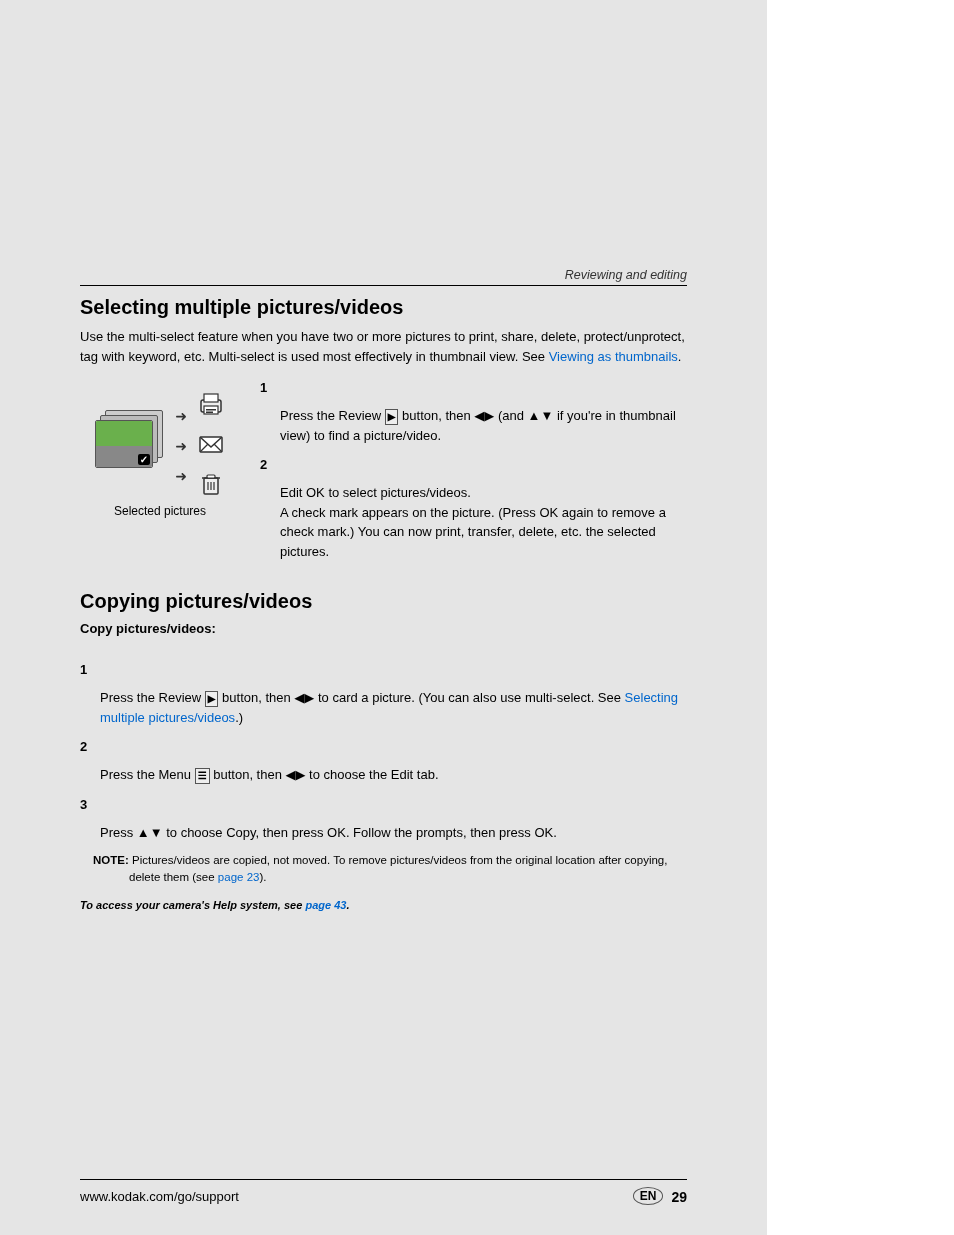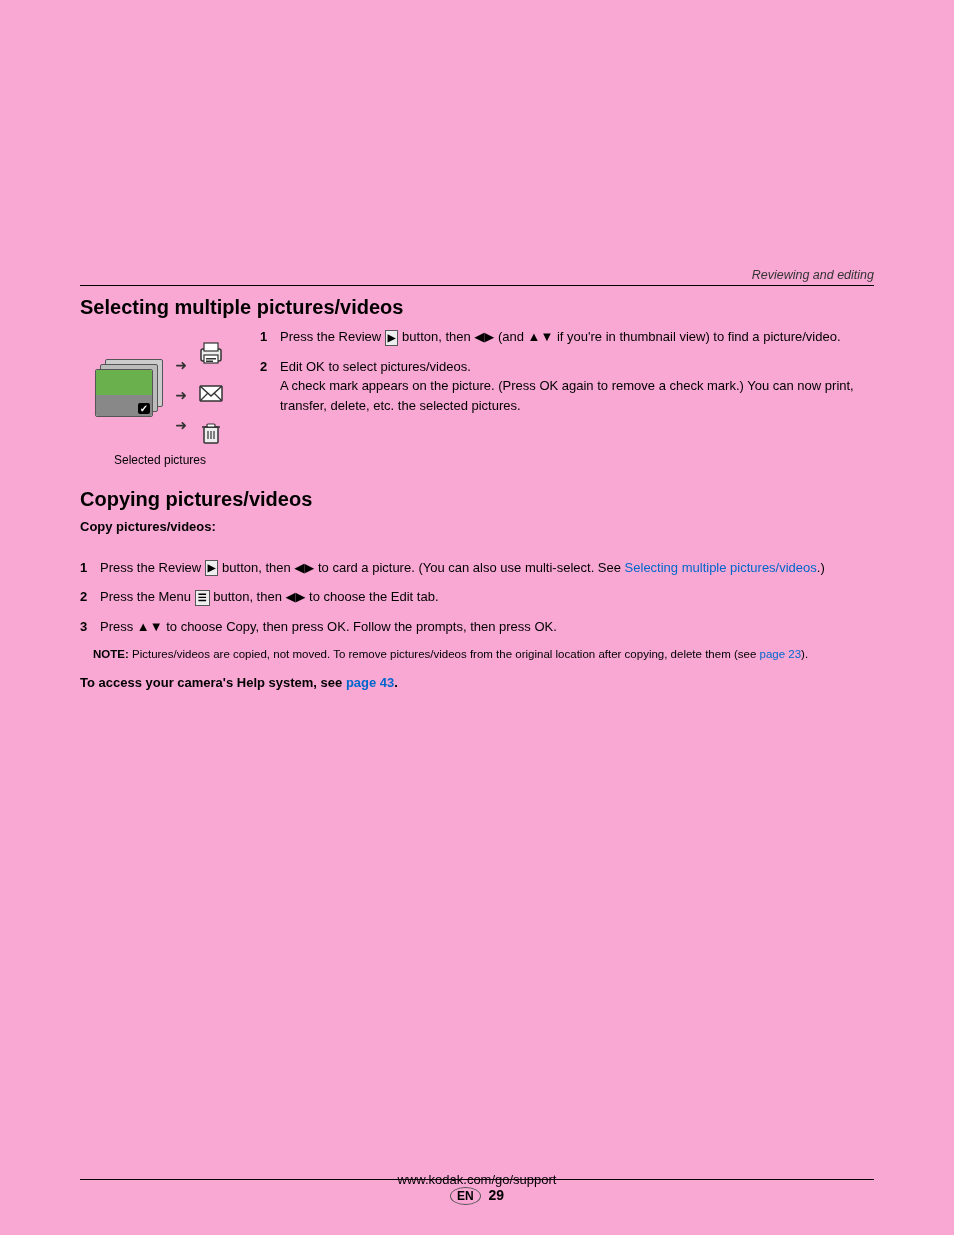--- a/index.html
+++ b/index.html
@@ -7,25 +7,25 @@
       width: 954px;
       min-height: 1235px;
       background: #fff;
       font-family: Arial, Helvetica, sans-serif;
       font-size: 13px;
       color: #000;
       position: relative;
     }
 
     .page-wrapper {
-      width: 954px;
+      width: 767px;
       min-height: 1235px;
       padding: 0;
       position: relative;
-      background: #f9a8d4;
+      background: #e5e5e5;
     }
 
     
     .reviewing-header {
       position: absolute;
       top: 268px;
       right: 80px;
       font-style: italic;
       font-size: 12.5px;
       color: #333;
@@ -206,20 +206,21 @@
       font-weight: bold;
       min-width: 20px;
       padding-right: 6px;
       line-height: 1.5;
     }
 
     .step-content {
       font-size: 13px;
       line-height: 1.5;
       flex: 1;
+      margin-top: 28px;
     }
 
     .step-content p {
       margin: 0;
     }
 
     .step-italic {
       font-size: 13px;
       line-height: 1.5;
       margin-top: 4px;
@@ -255,46 +256,47 @@
     .note-text {
       font-size: 11.5px;
       color: #000;
       line-height: 1.5;
       margin-bottom: 10px;
       padding-left: 49px;
       text-indent: -36px;
     }
 
     .access-help {
-      font-size: 13px;
+      font-size: 11px;
       font-weight: bold;
       margin-top: 10px;
       line-height: 1.5;
+      font-style: italic;
     }
 
     
     .page-footer {
       position: absolute;
       bottom: 30px;
       left: 80px;
       right: 80px;
       display: flex;
-      flex-direction: column;
+      flex-direction: row;
       align-items: center;
       justify-content: space-between;
     }
 
     .footer-url {
       font-size: 13px;
       color: #000;
     }
 
     .page-number-badge {
       display: flex;
-      align-items: flex-start;
+      align-items: flex-end;
       gap: 8px;
     }
 
     .en-badge {
       border: 1.5px solid #555;
       border-radius: 50%;
       padding: 1px 6px;
       font-size: 12px;
       font-weight: bold;
       color: #000;
@@ -326,20 +328,23 @@
   </div>
 
   <div class="top-divider"></div>
 
   <div class="content">
 
     <div>
       <h2 class="section-heading">
         <span>Selecting multiple pictures/videos</span>
       </h2>
+      <p class="intro-text">
+        <span>Use the multi-select feature when you have two or more pictures to print, share, delete, protect/unprotect, tag with keyword, etc. Multi-select is used most effectively in thumbnail view. See </span><a class="link-text" href="#">Viewing as thumbnails</a><span>.</span>
+      </p>
 
       <div class="multiselect-layout">
 
         <div class="diagram-area">
           <div class="diagram-graphic">
 
             <div class="photo-stack">
               <div class="photo-card photo-card-back2"></div>
               <div class="photo-card photo-card-back1"></div>
               <div class="photo-card photo-card-front">

